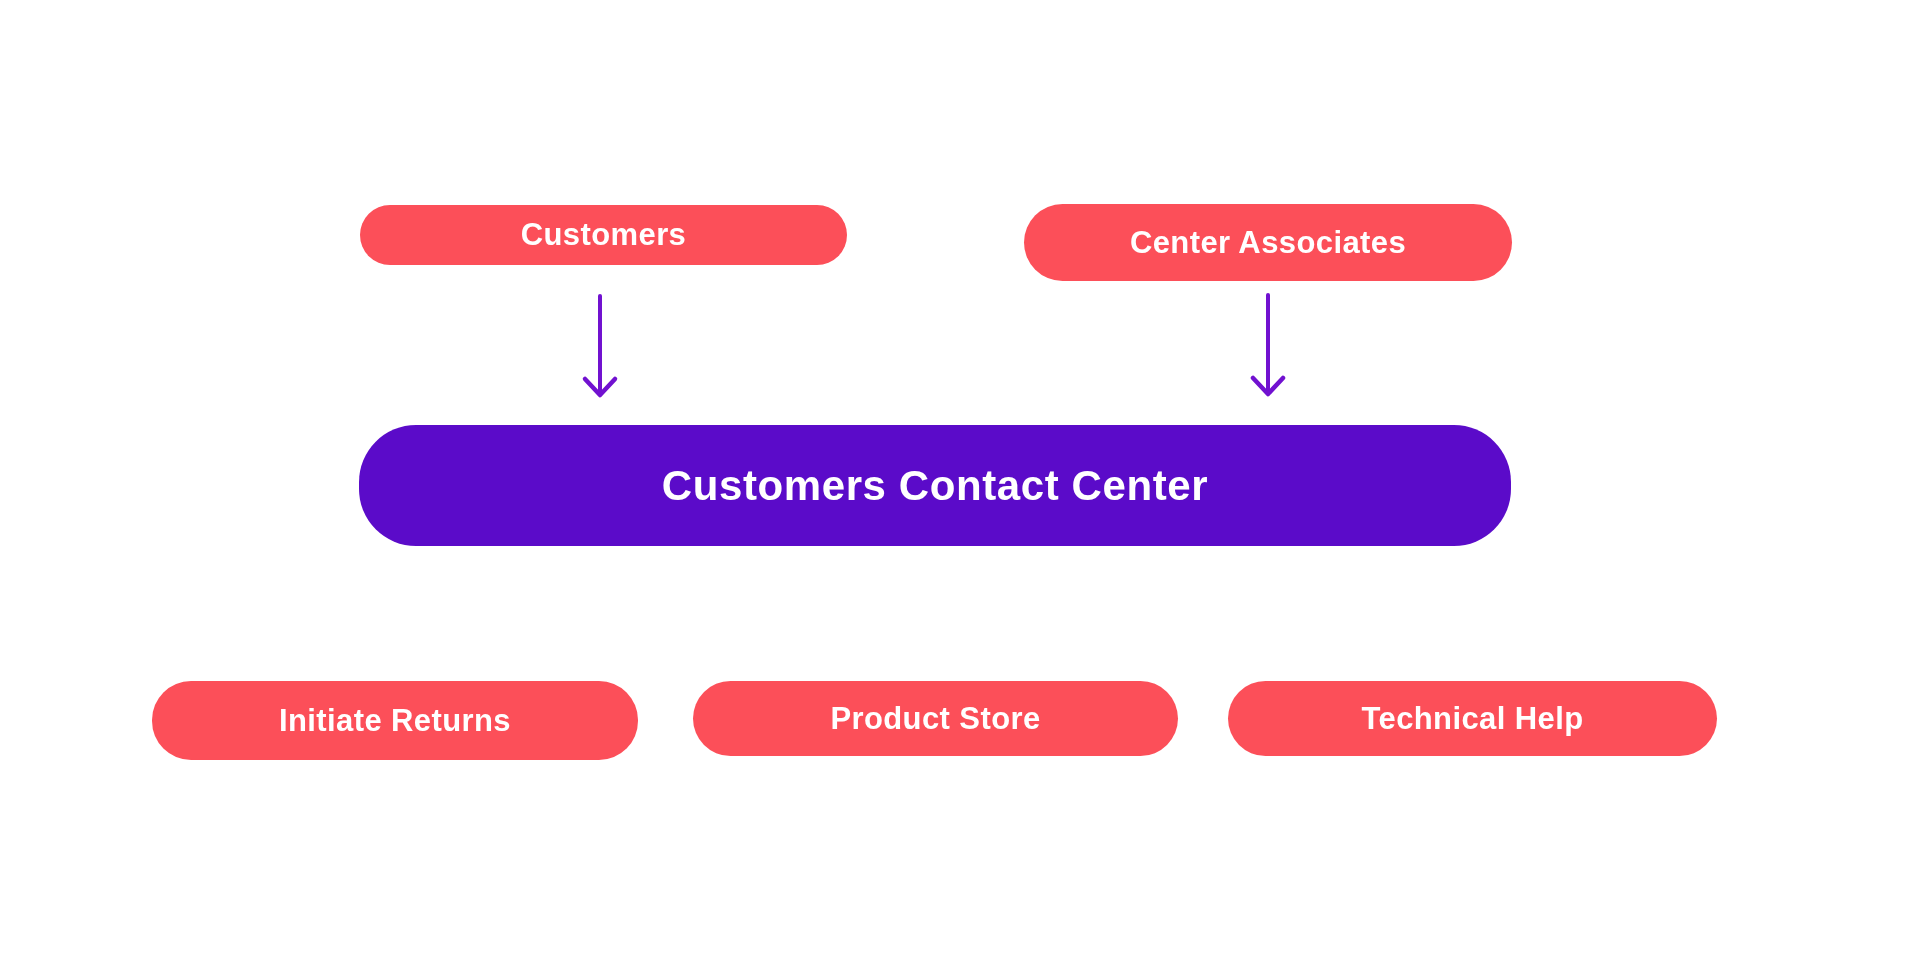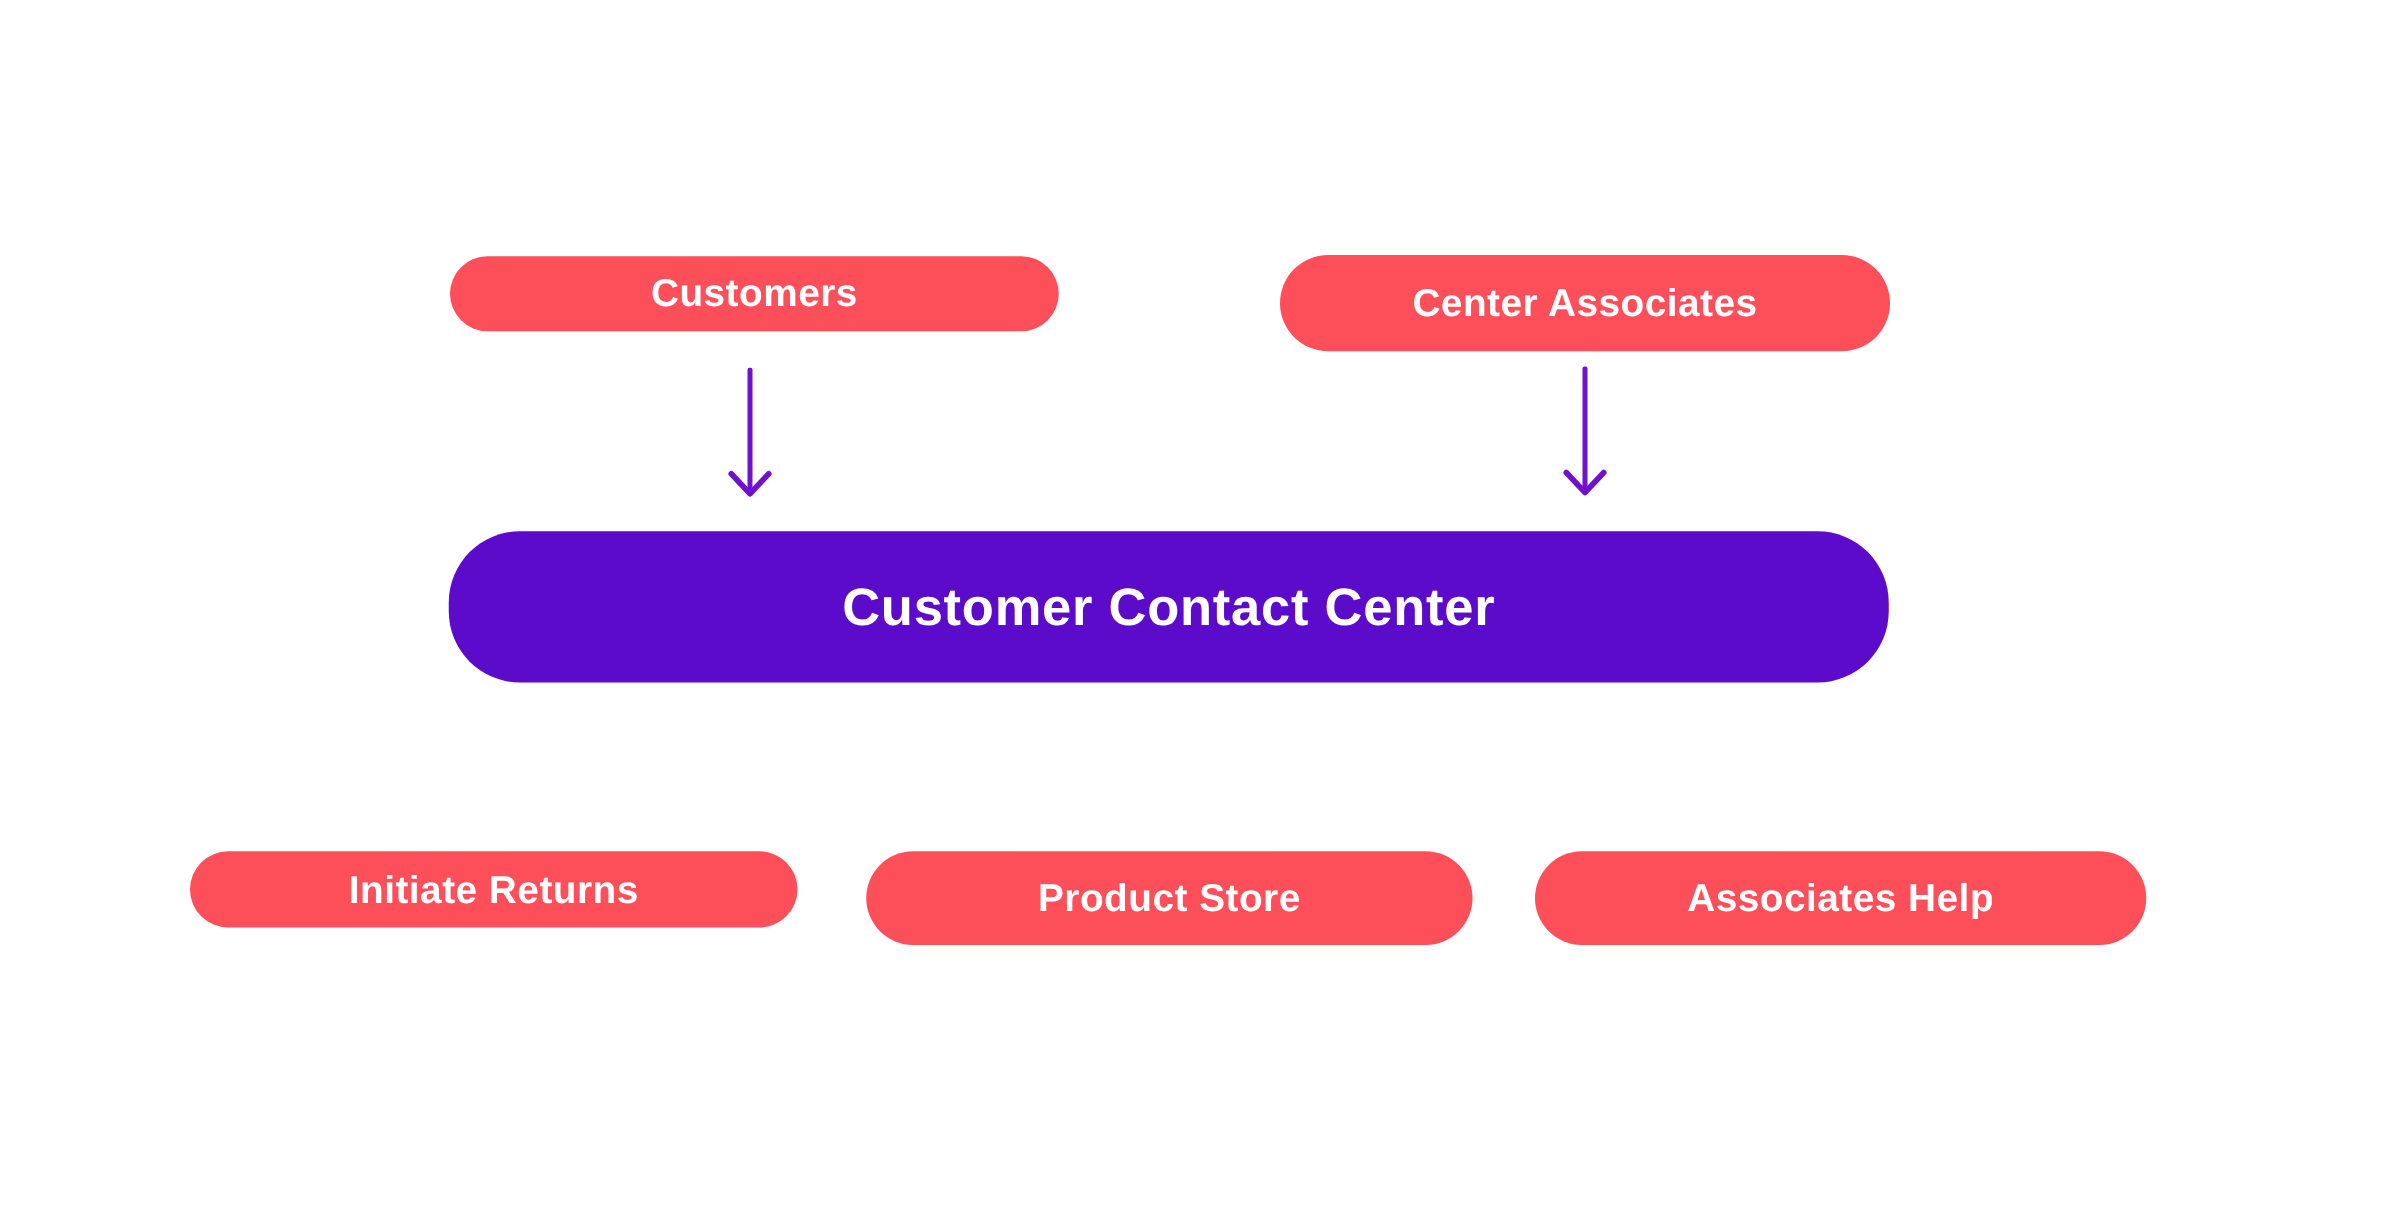--- a/index.html
+++ b/index.html
@@ -32,21 +32,21 @@
   .node-customers        { left: 360px;  top: 205px; width: 487px;  height: 60px; }
   .node-store-associates { left: 1024px; top: 204px; width: 488px;  height: 77px; }
 
   .node-center {
     left: 359px; top: 425px; width: 1152px; height: 121px;
     border-radius: 57px;
     font-size: 42px;
     letter-spacing: 0.6px;
   }
 
-  .node-initiate-returns { left: 152px;  top: 681px; width: 486px; height: 61px; }
+  .node-initiate-returns { left: 152px;  top: 681px; width: 486px; height: 79px; }
   .node-product-help     { left: 693px;  top: 681px; width: 485px; height: 75px; }
   .node-technical-help   { left: 1228px; top: 681px; width: 489px; height: 75px; }
 
   .connector {
     position: absolute;
     width: 44px;
     height: 108px;
   }
   .connector-1 { left: 578px;  top: 294px; }
   .connector-2 { left: 1246px; top: 293px; }
@@ -68,28 +68,28 @@
     <path d="M22 2 L22 100" fill="none" stroke-width="4" stroke-linecap="round" stroke="#7111D0"></path>
     <path d="M7 85 L22 101 L37 85" fill="none" stroke-width="4.5" stroke-linecap="round" stroke-linejoin="round" stroke="#7111D0"></path>
   </svg>
 
   <svg class="connector connector-2" viewBox="0 0 44 108" aria-hidden="true">
     <path d="M22 2 L22 100" fill="none" stroke-width="4" stroke-linecap="round" stroke="#7111D0"></path>
     <path d="M7 85 L22 101 L37 85" fill="none" stroke-width="4.5" stroke-linecap="round" stroke-linejoin="round" stroke="#7111D0"></path>
   </svg>
 
   <div class="node node-center" style="background-color: rgb(91, 11, 201);">
-    <span>Customer Contact Center</span>
+    <span>Customers Contact Center</span>
   </div>
 
   <div class="node pill node-initiate-returns" style="background-color: rgb(252, 79, 89);">
     <span>Initiate Returns</span>
   </div>
 
   <div class="node pill node-product-help" style="background-color: rgb(252, 79, 89);">
     <span>Product Store</span>
   </div>
 
   <div class="node pill node-technical-help" style="background-color: rgb(252, 79, 89);">
-    <span>Associates Help</span>
+    <span>Technical Help</span>
   </div>
 
 </div>
 
 </body></html>

